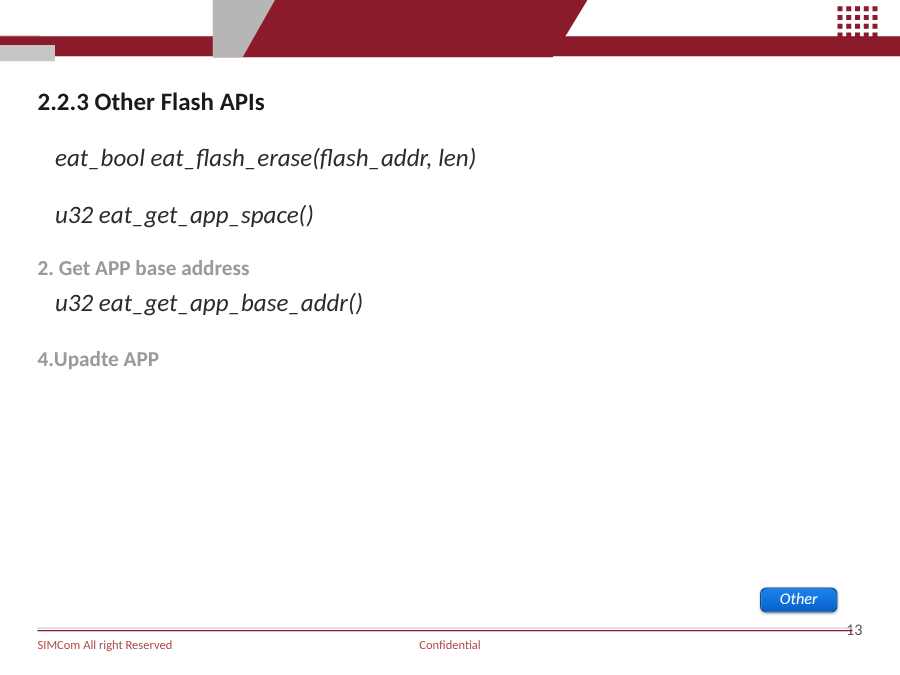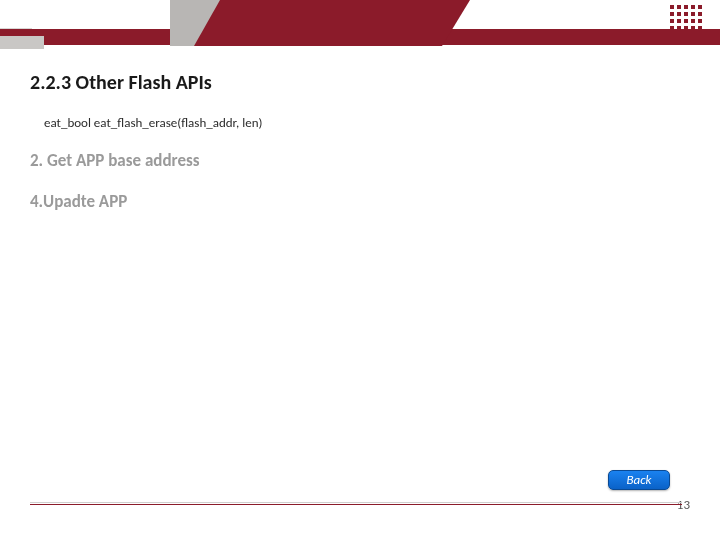--- a/index.html
+++ b/index.html
@@ -11,21 +11,21 @@
   .dots span { width: 4px; height: 4px; background: #8b1b2a; }
   .lefttab { position: absolute; top: 36px; left: 0; width: 44px; height: 13px; background: #c9c7c5; }
   .lefttab2 { position: absolute; top: 28px; left: 0; width: 32px; height: 9px; background: #d9d7d5; }
   .parallelo { position: absolute; top: 0; left: 170px; width: 300px; height: 46px; }
   .parallelo svg { width: 100%; height: 100%; display:block; }
   
   .content { position: absolute; top: 70px; left: 30px; width: 650px; }
   .heading { font-size: 20px; font-weight: 700; color: #1a1a1a; margin-bottom: 20px; }
   .item-title { font-size: 17px; font-weight: 600; color: #d94a1d; margin-top: 10px; margin-bottom: 5px; }
   .item-title.grey { color: #9a9a9a; }
-  .item-code { font-size: 13px; color: #2b2b2b; margin-left: 14px; margin-bottom: 18px; line-height: 1.35; }
+  .item-code { font-size: 20px; color: #2b2b2b; margin-left: 14px; margin-bottom: 18px; line-height: 1.35; font-style: italic; }
   
   .back-btn { position: absolute; right: 50px; bottom: 50px; width: 62px; height: 20px; border-radius: 5px; background: linear-gradient(#1a82f0,#0a62c8); border: 1px solid #0a4a94; color: #fff; font-style: italic; font-size: 13px; text-align: center; line-height: 18px; box-shadow: 0 1px 2px rgba(0,0,0,.3); cursor: pointer; }
   
   .footer-line { position: absolute; bottom: 38px; left: 30px; width: 652px; height: 0; }
   .footer-line .ln { height: 1px; background: #d0cfcf; }
   .footer-line .ln2 { height: 1px; background: #8b1b2a; margin-top:1px; }
   .footer { position: absolute; bottom: 18px; left: 30px; width: 660px; font-size: 10px; color: #b04a4a; display: flex; justify-content: space-between; align-items: center; }
   .footer .conf { position: absolute; left: 50%; transform: translateX(-50%); }
   .pagenum { position: absolute; bottom: 28px; right: 30px; font-size: 13px; color: #555; }
 </style>
@@ -63,27 +63,34 @@
       <span></span>
       <span></span>
       <span></span>
   </div>
 
   <div class="content">
     <div class="heading">2.2.3 Other Flash APIs</div>
 
     <div class="item-code">eat_bool eat_flash_erase(flash_addr, len)</div>
 
+    <div class="item-code">u32 eat_get_app_space()</div>
 
     <div class="item-title grey">2. Get APP base address</div>
+    <div class="item-code">u32 eat_get_app_base_addr()</div>
 
     <div class="item-title grey" style="margin-top:20px">4.Upadte APP</div>
   </div>
 
-  <div class="back-btn">Back</div>
+  <div class="back-btn">Other</div>
 
   <div class="pagenum">13</div>
 
   <div class="footer-line">
     <div class="ln"></div>
       <div class="ln2"></div>
   </div>
+  <div class="footer">
+    <span>SIMCom All right Reserved</span>
+    <span class="conf">Confidential</span>
+    <span></span>
+  </div>
 </div>
 
 </body></html>

